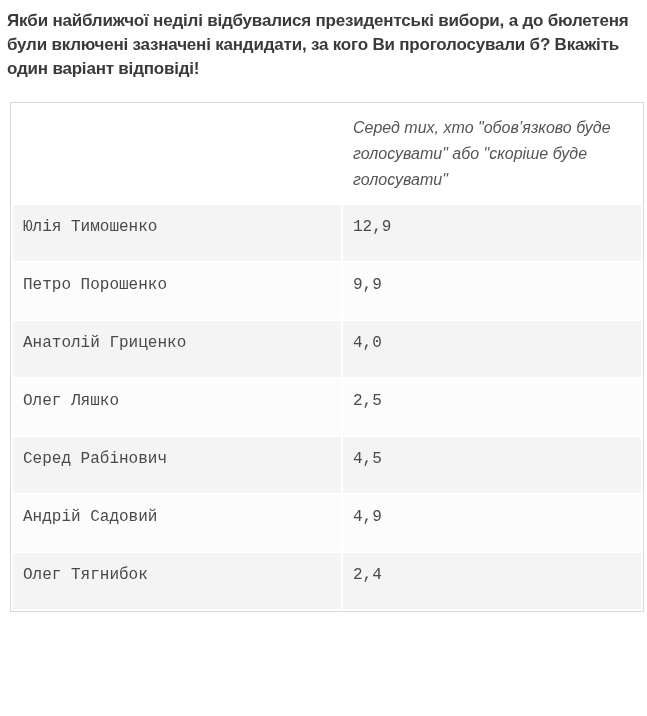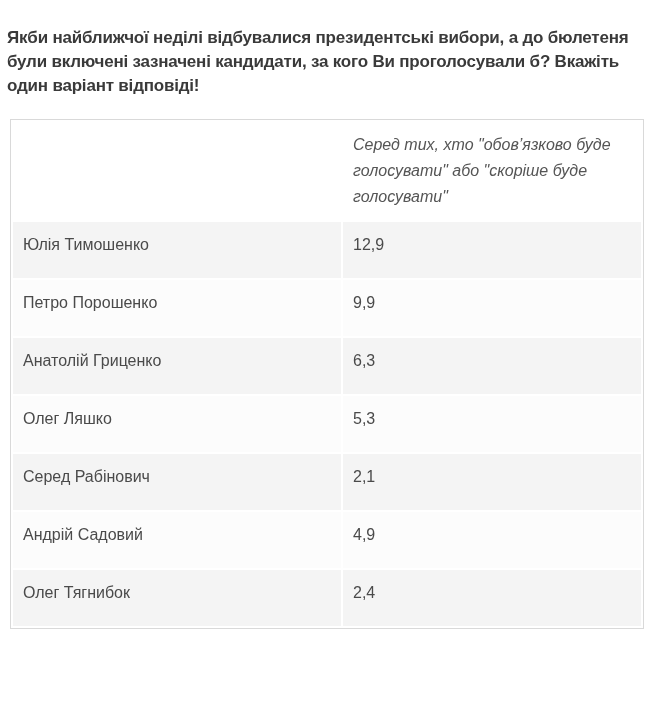--- a/index.html
+++ b/index.html
@@ -4,21 +4,21 @@
 <style>
   * { box-sizing: border-box; margin: 0; padding: 0; }
   html, body { background: #ffffff; }
   body {
     width: 647px;
     height: 716px;
     overflow: hidden;
     font-family: "Liberation Sans", sans-serif;
   }
   .question {
-    margin: 26px 6px 0 7px;
+    margin: 9px 6px 0 7px;
     width: 634px;
     font-size: 17px;
     font-weight: 700;
     line-height: 24px;
     letter-spacing: -0.2px;
     color: #3a3a3a;
   }
   .poll-table {
     margin: 21px 0 0 10px;
     width: 634px;
@@ -39,20 +39,21 @@
     vertical-align: top;
   }
   th.col-candidate { width: 328px; }
   .poll-table tbody td {
     height: 56px;
     padding: 12px 10px;
     vertical-align: top;
     font-size: 16px;
     line-height: 21px;
     color: #4a4a4a;
+    font-family: Liberation Mono, monospace;
   }
   .poll-table tbody tr:nth-child(odd) td { background: #f4f4f4; }
   .poll-table tbody tr:nth-child(even) td { background: #fcfcfc; }
 </style>
 </head>
 <body>
 
 <div class="question">Якби найближчої неділі відбувалися президентські вибори, а до бюлетеня були включені зазначені кандидати, за кого Ви проголосували б? Вкажіть один варіант відповіді!</div>
 
 <table class="poll-table">
@@ -66,29 +67,29 @@
     <tr>
       <td>Юлія Тимошенко</td>
       <td>12,9</td>
     </tr>
     <tr>
       <td>Петро Порошенко</td>
       <td>9,9</td>
     </tr>
     <tr>
       <td>Анатолій Гриценко</td>
-      <td>6,3</td>
+      <td>4,0</td>
     </tr>
     <tr>
       <td>Олег Ляшко</td>
-      <td>5,3</td>
+      <td>2,5</td>
     </tr>
     <tr>
       <td>Серед Рабінович</td>
-      <td>2,1</td>
+      <td>4,5</td>
     </tr>
     <tr>
       <td>Андрій Садовий</td>
       <td>4,9</td>
     </tr>
     <tr>
       <td>Олег Тягнибок</td>
       <td>2,4</td>
     </tr>
   </tbody>

